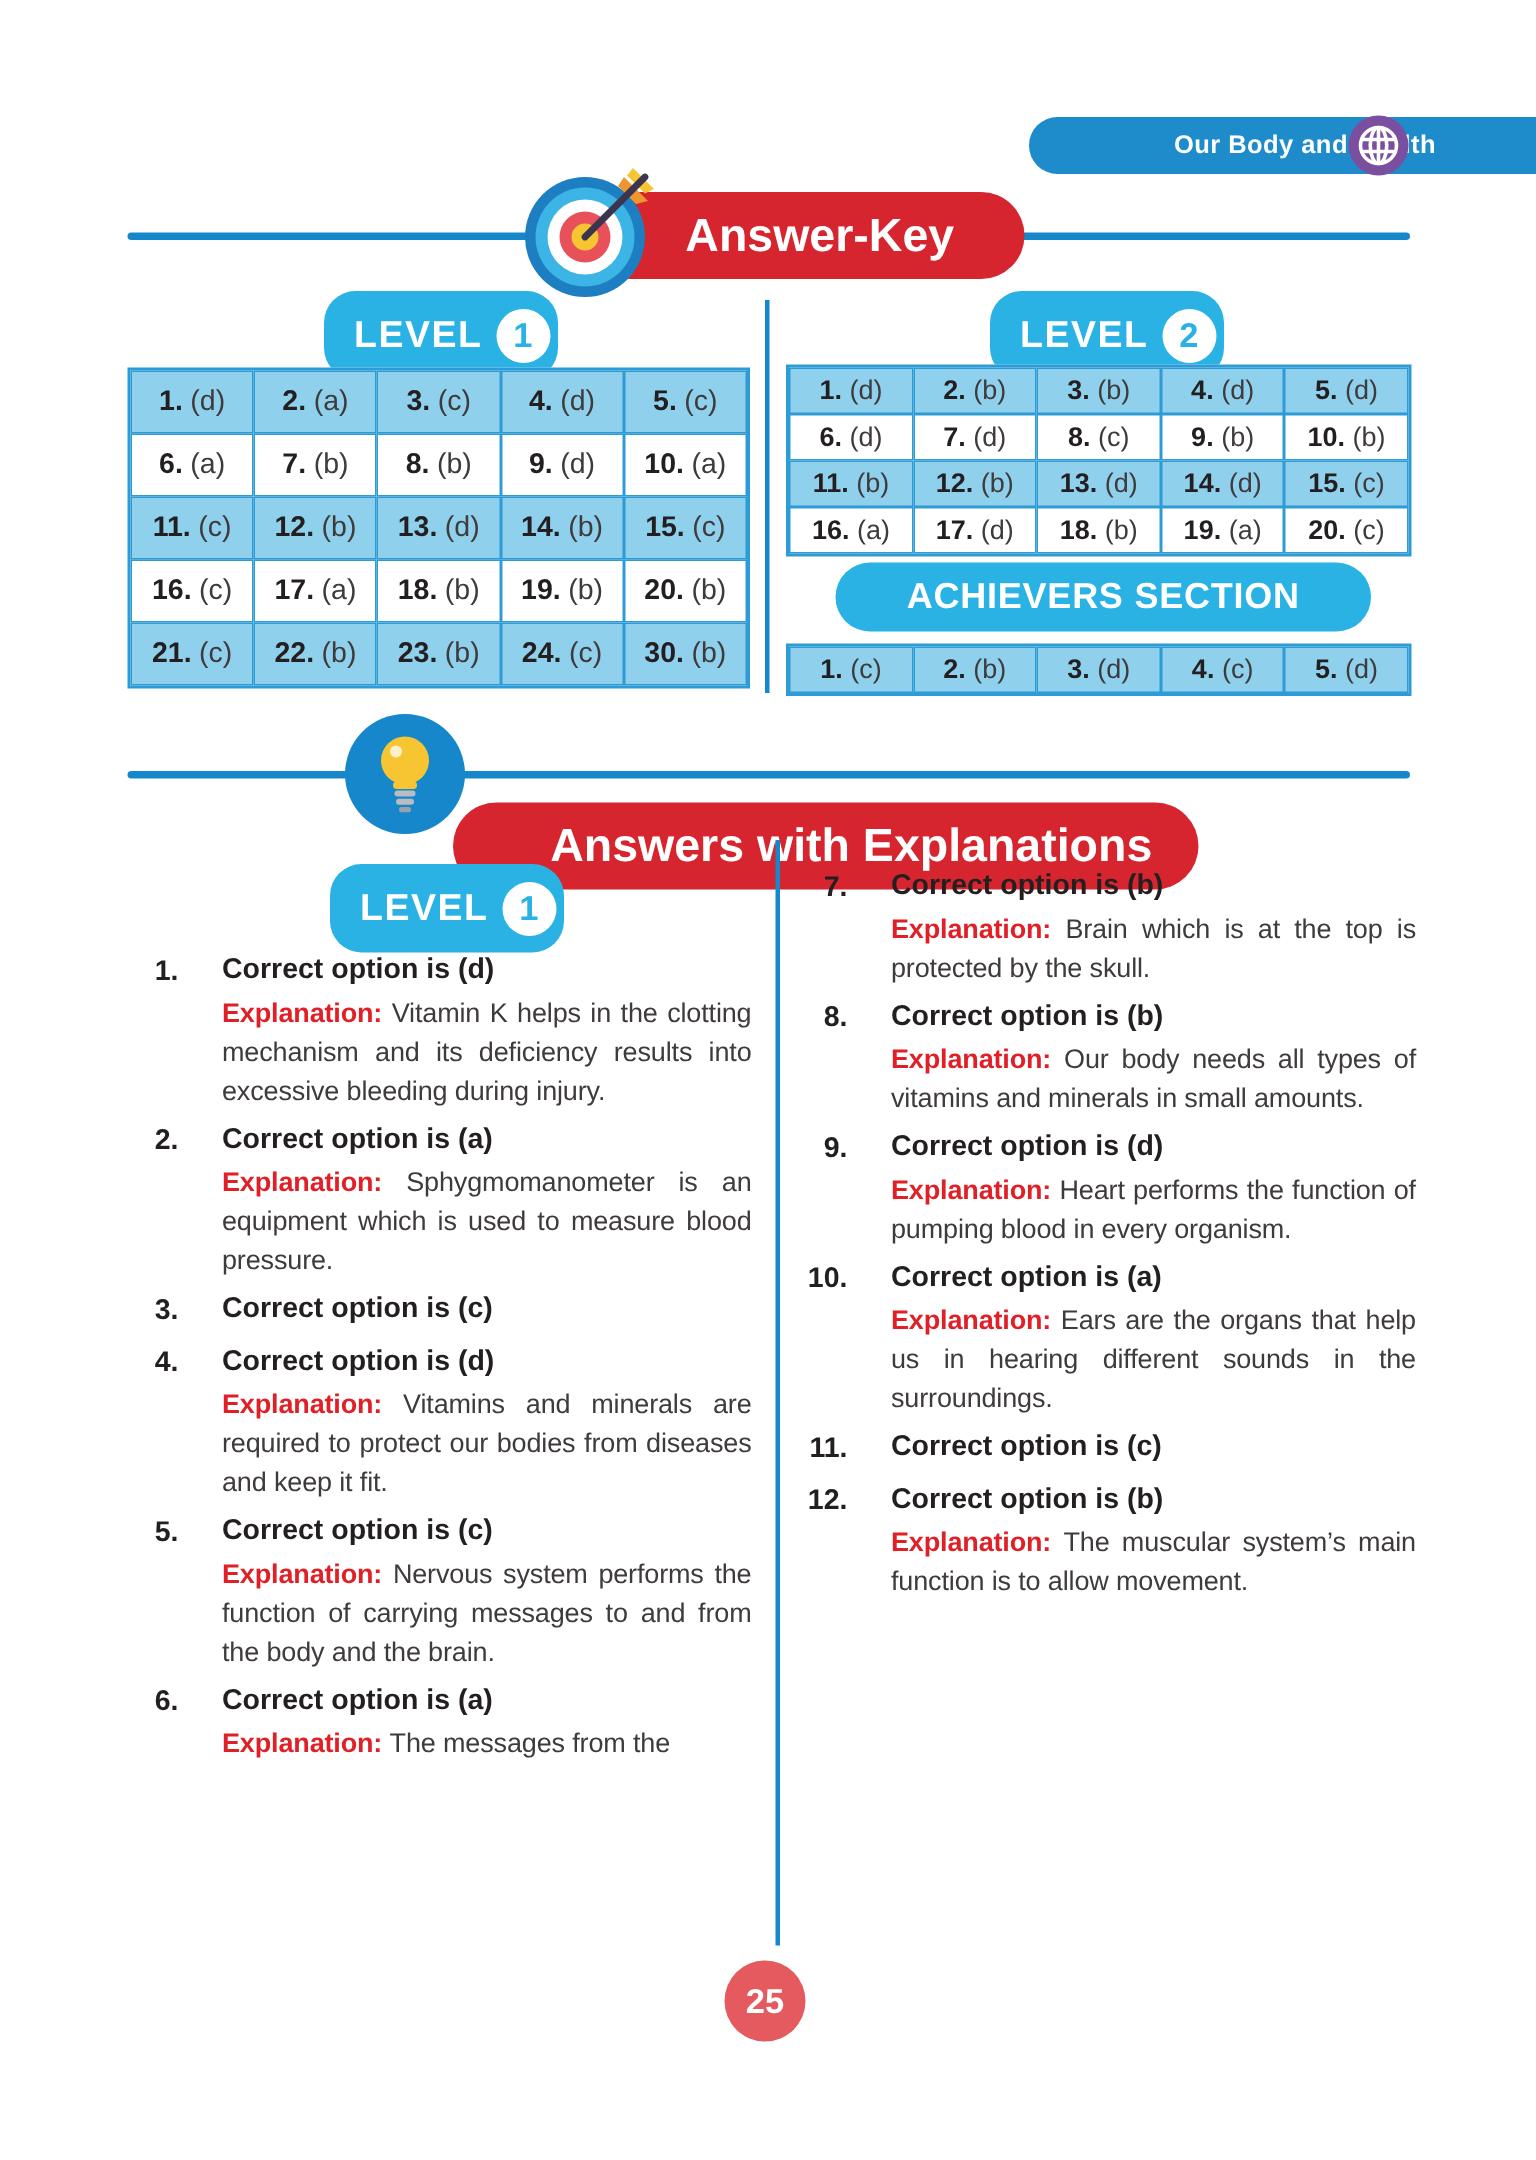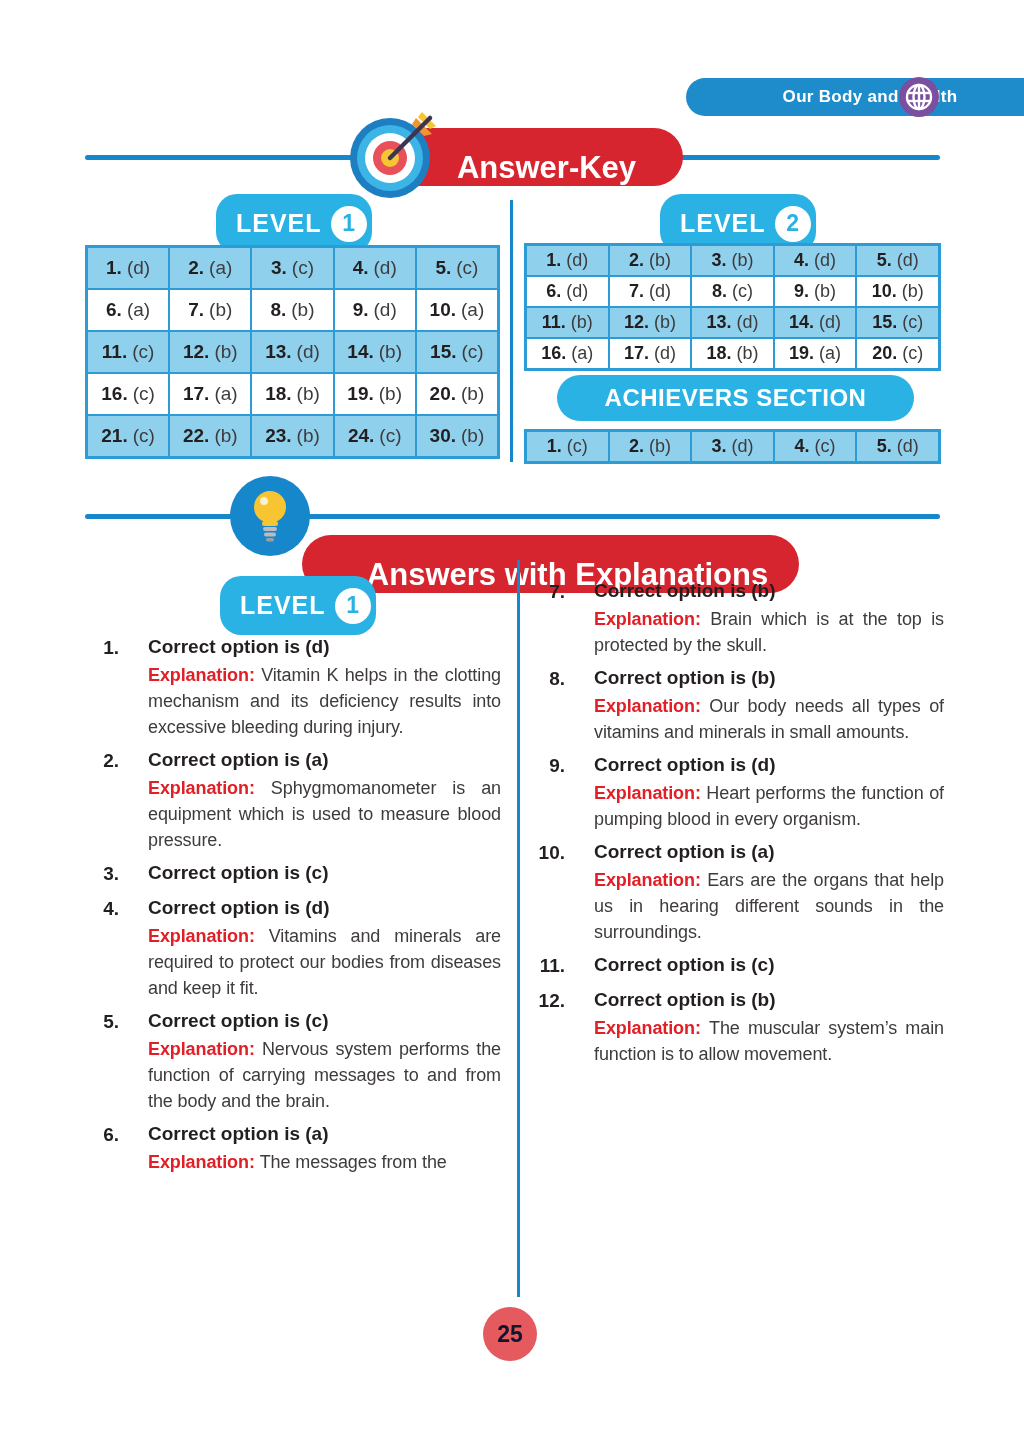--- a/index.html
+++ b/index.html
@@ -28,21 +28,21 @@
     display:flex;align-items:center;color:#fff;font-weight:bold;font-size:17px;justify-content:center;
   }
   .chapter-badge .label{margin-left:30px;letter-spacing:.3px;}
   .globe{position:absolute;left:212px;top:-2px;width:42px;height:42px;}
   
   .rule{position:absolute;height:5px;background:var(--line-blue);border-radius:3px;}
   #rule-answer-key{top:155px;left:85px;width:855px;}
   #rule-explanations{top:514px;left:85px;width:855px;}
   .red-banner{
     position:absolute;background:var(--red);border-radius:29px;
-    display:flex;align-items:flex-end;justify-content:center;
+    display:flex;align-items:center;justify-content:center;
     color:#fff;font-weight:bold;font-size:31px;box-sizing:border-box;
   }
   #answer-key-banner{top:128px;left:368px;width:315px;height:58px;padding-left:42px;}
   #explanations-banner{top:487px;left:302px;width:497px;height:58px;padding-left:34px;margin-top:48px;}
   .target-wrap{position:absolute;top:110px;left:346px;width:92px;height:92px;}
   .bulb-wrap{position:absolute;top:476px;left:230px;width:80px;height:80px;}
   
   .level-badge{
     position:absolute;height:59px;background:var(--cyan);border-radius:21px;
     display:flex;align-items:center;color:#fff;font-weight:bold;font-size:25px;
@@ -98,21 +98,21 @@
     text-align:justify;letter-spacing:-.1px;
   }
   .exp-label{color:var(--exp-red);font-weight:bold;}
   .continuation{
     margin:0 0 10px 46px;font-size:18px;line-height:26px;color:var(--body-ink);
     text-align:justify;letter-spacing:-.1px;
   }
   
   .page-circle{
     position:absolute;left:483px;top:1307px;width:54px;height:54px;border-radius:50%;
-    background:var(--page-red);color:#0f172a;font-weight:bold;font-size:23px;
+    background:var(--page-red);color:#ffffff;font-weight:bold;font-size:23px;
     display:flex;align-items:center;justify-content:center;
   }
 </style>
 </head>
 <body>
 
 <div class="chapter-badge">
   <span class="label">Our Body and Health</span>
   <span class="globe">
     <svg viewBox="0 0 42 42" width="42" height="42">

